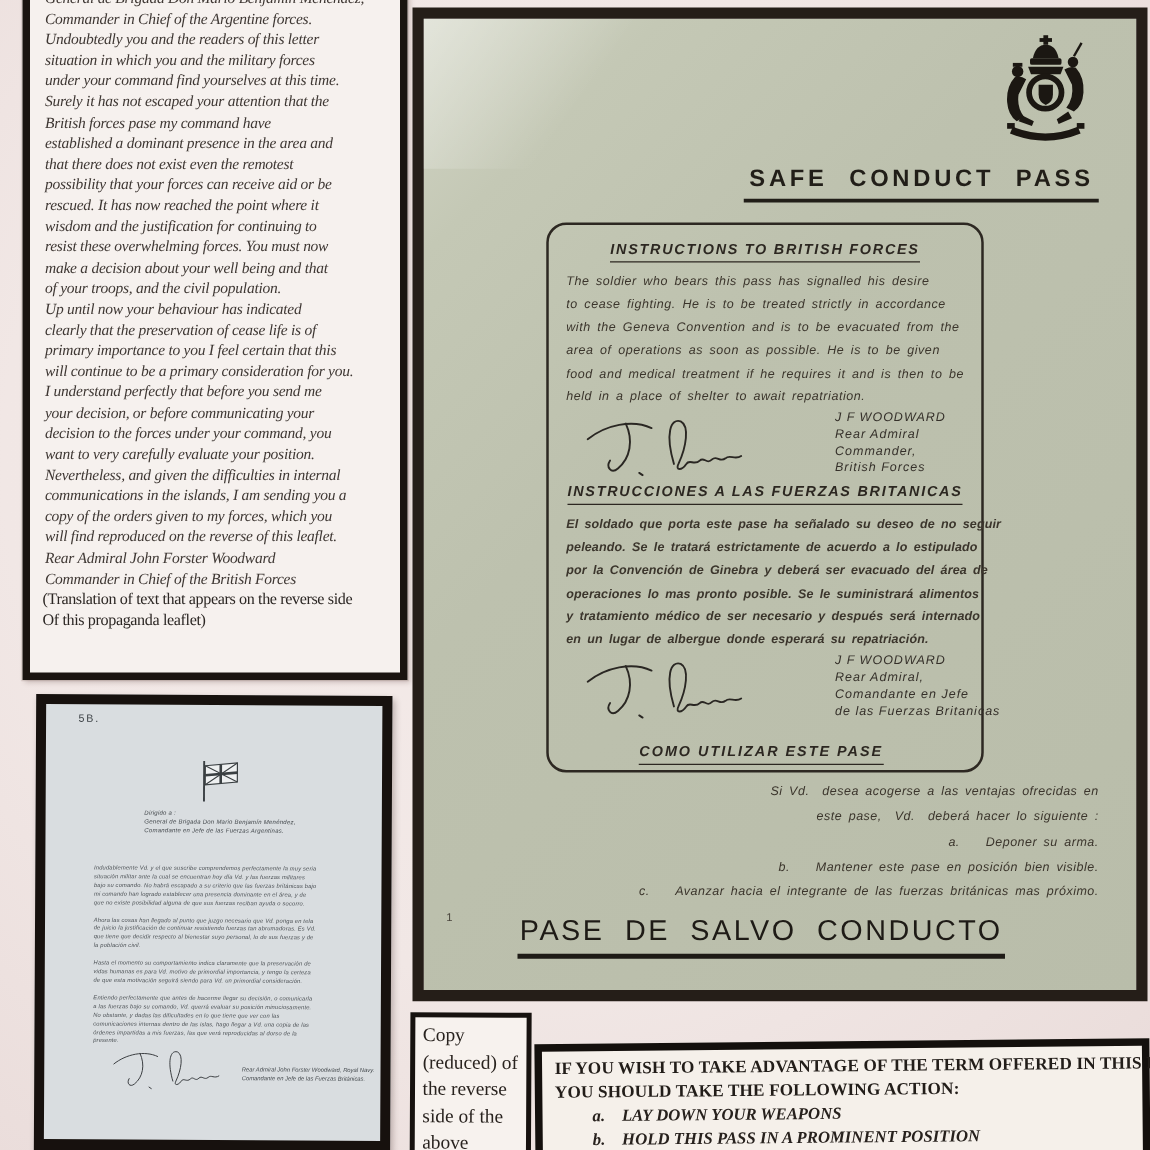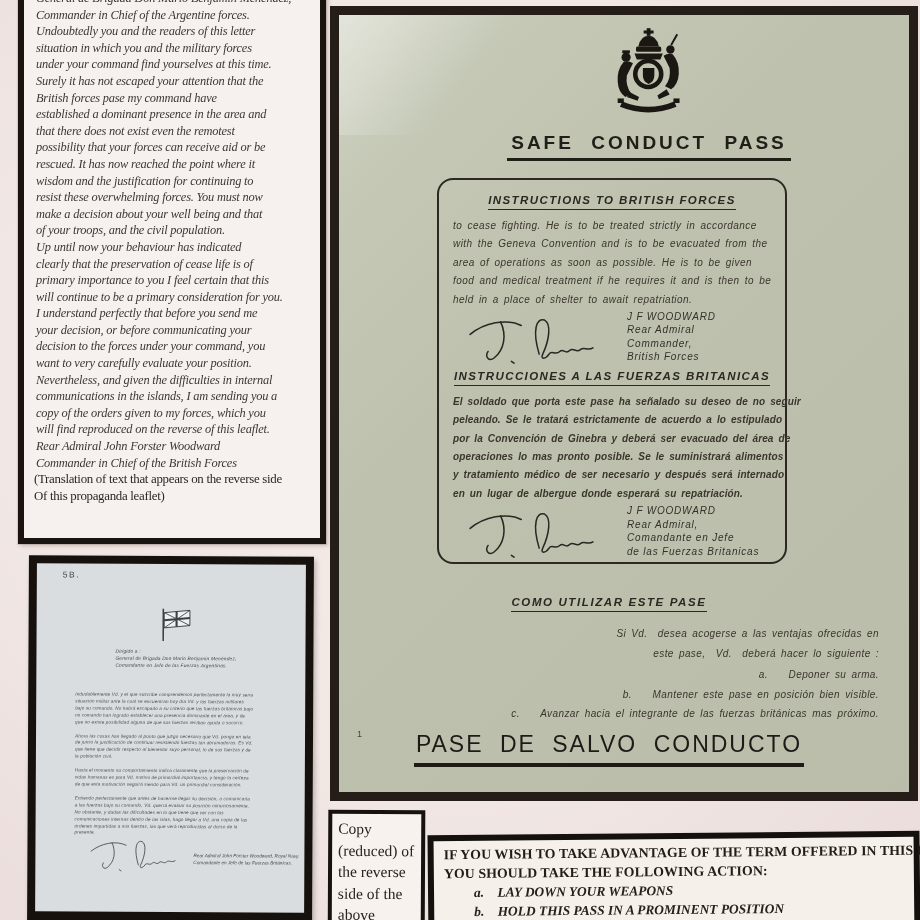--- a/index.html
+++ b/index.html
@@ -29,43 +29,43 @@
   }
 
   
   .pass{
     left:330px;top:6px;width:588px;height:795px;
     border:9px solid #251e18;
     background:linear-gradient(135deg,#d2d5c5 0%,#c4c8b5 14%,#bdc1ae 38%,#b9bdaa 100%);
   }
   .pass:before{content:"";position:absolute;left:0;top:0;width:180px;height:120px;
     background:linear-gradient(125deg,rgba(255,255,255,.38),rgba(255,255,255,0) 65%);}
-  .pass-center{position:absolute;left:0;top:0;width:540px;text-align:center;padding-left:40px;}
+  .pass-center{position:absolute;left:0;top:0;width:540px;text-align:right;}
   .arms{margin-top:13px;}
   .pass-title{margin-top:8px;}
   .pass-title span{
     display:inline-block;font-weight:bold;font-size:19px;letter-spacing:3px;word-spacing:9px;
     color:#211e18;border-bottom:3px solid #211e18;padding:0 4px 4px 4px;
   }
   .pass-box{
-    position:absolute;left:98px;top:163px;width:350px;height:386px;
+    position:absolute;left:98px;top:163px;width:350px;height:440px;
     border:2px solid #2d2822;border-radius:16px;box-sizing:border-box;
     padding:8px 14px 4px 14px;display:flex;flex-direction:column;
   }
   .pass-h{text-align:center;margin:2px 0 7px 0;}
   .pass-h span{
     display:inline-block;font:italic 600 11.5px/14px "Liberation Sans",sans-serif;
     letter-spacing:1.4px;color:#2c2721;border-bottom:1.5px solid #2c2721;padding-bottom:2px;
   }
   .pass-body div{
     font:italic 10px/18.4px "Liberation Sans",sans-serif;
     letter-spacing:.45px;word-spacing:2px;color:#3b352c;white-space:nowrap;
   }
   .pass-body.tight div{letter-spacing:.12px;font-weight:bold;}
-  .sigrow{display:flex;align-items:flex-end;height:55px;}
+  .sigrow{display:flex;align-items:center;height:55px;gap:41px;}
   .sig{margin-left:10px;flex:0 0 auto;}
   .sig path{stroke:#2a2723;stroke-width:1.7;fill:none;stroke-linecap:round;}
   .signatory div{
     font:italic 10px/13.5px "Liberation Sans",sans-serif;letter-spacing:.8px;color:#35302a;
     white-space:nowrap;text-align:left;
   }
   .signatory{margin-left:26px;}
   .howto{position:absolute;left:0;top:577px;width:540px;text-align:center;}
   .howto-head span{
     display:inline-block;font:italic 600 11.5px/14px "Liberation Sans",sans-serif;
@@ -192,20 +192,21 @@
       </g>
       <circle cx="54" cy="60" r="17" fill="none" stroke="#1b1712" stroke-width="6"></circle>
       <path d="M84 22 l8 -14" stroke="#1b1712" stroke-width="2.5" fill="none"></path>
     </svg>
     <div class="pass-title"><span>SAFE CONDUCT PASS</span></div>
   </div>
 
   <div class="pass-box">
     <div class="pass-h"><span>INSTRUCTIONS TO BRITISH FORCES</span></div>
     <div class="pass-body">
+        <div>The soldier who bears this pass has signalled his desire</div>
         <div>to cease fighting. He is to be treated strictly in accordance</div>
         <div>with the Geneva Convention and is to be evacuated from the</div>
         <div>area of operations as soon as possible.   He is to be given</div>
         <div>food and medical treatment if he requires it and is then to be</div>
         <div>held in a place of shelter to await repatriation.</div>
       </div>
     <div class="sigrow">
       <svg class="sig" viewBox="0 0 150 58" width="138" height="52">
         <path d="M6 25 C 22 12, 46 7, 63 15"></path>
         <path d="M40 11 C 47 26, 44 42, 33 51 C 27 56, 22 50, 26 44"></path>

